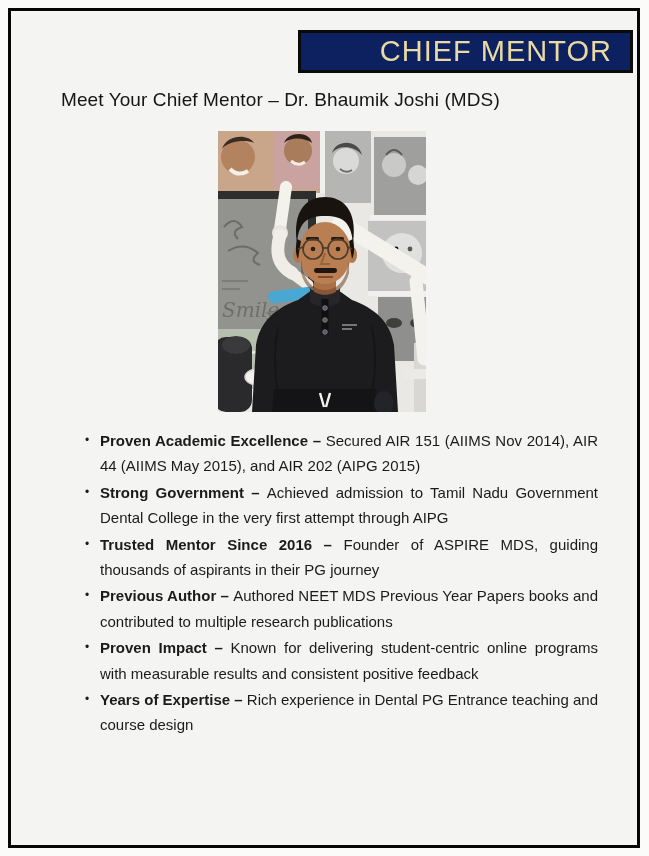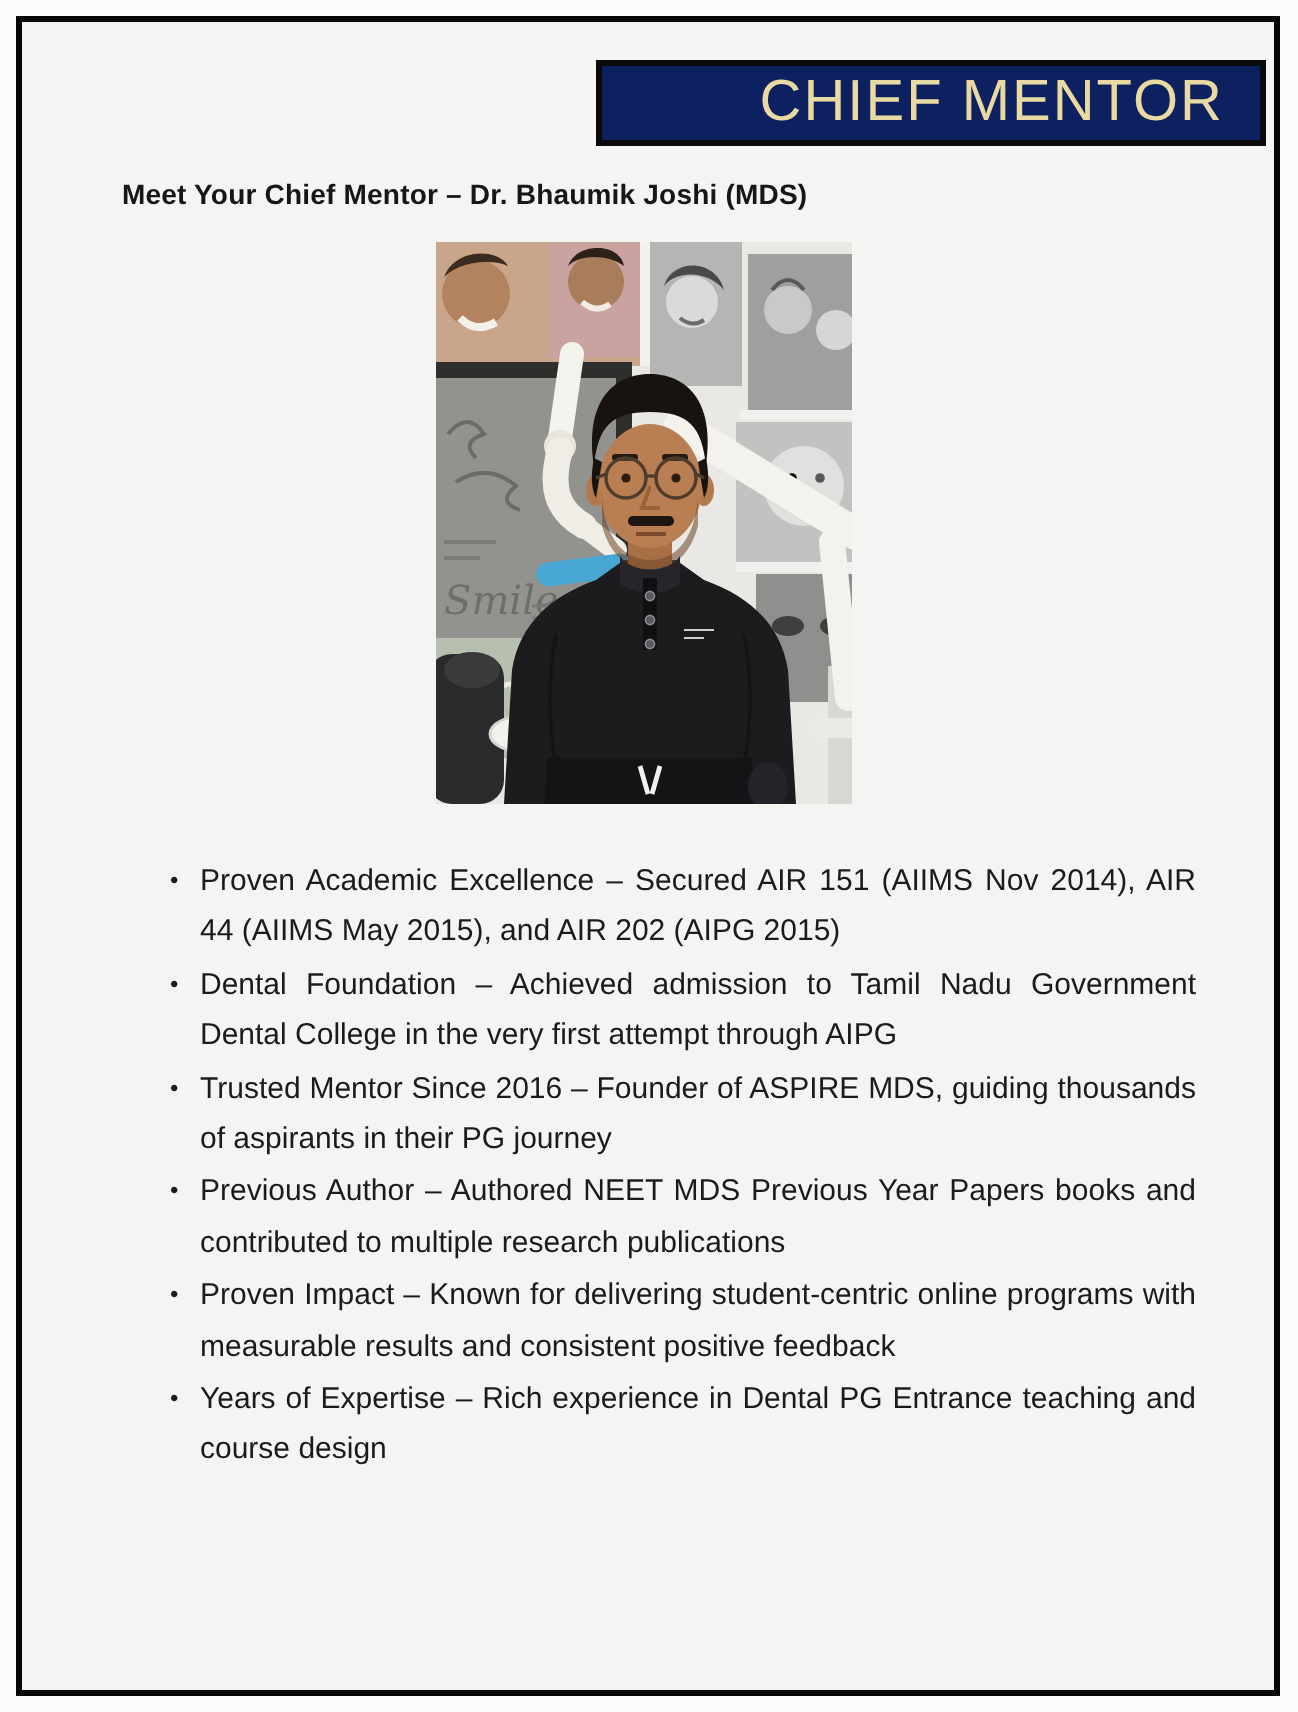--- a/index.html
+++ b/index.html
@@ -25,26 +25,26 @@
   }
   .banner span{
     color:#e9d9a3;
     font-size:29px;
     font-weight:400;
     letter-spacing:1px;
     line-height:1;
   }
   .heading{
     position:absolute;left:50px;top:78px;margin:0;
-    font-size:14px;font-weight:700;color:#161616;
+    font-size:19px;font-weight:400;color:#161616;
     letter-spacing:0.1px;
     text-align:center;
   }
   .photo-wrap{
-    position:absolute;left:207px;top:110px;
+    position:absolute;left:207px;top:120px;
     width:208px;height:281px;overflow:hidden;
   }
   .photo-wrap svg{display:block;}
   .bullets{
     position:absolute;left:89px;top:417px;
     width:498px;
     margin:0;padding:0;
     list-style:none;
     font-size:15px;line-height:25.4px;color:#1b1b1b;
   }
@@ -53,21 +53,21 @@
     padding-left:0;
     margin:0 0 1px 0;
     text-align:justify;
     text-justify:inter-word;
   }
   .bullets li::before{
     content:"\2022";
     position:absolute;left:-15px;top:0;
     font-size:12px;color:#1b1b1b;
   }
-  .bullets .lead{font-weight:400;}
+  .bullets .lead{font-weight:700;}
 </style>
 </head>
 <body>
 
 <div class="page">
 
   <div class="banner" style="background: rgb(13, 33, 96);">
     <span style="color: rgb(233, 217, 163);">CHIEF MENTOR</span>
   </div>
 
@@ -200,20 +200,20 @@
         <circle cx="107" cy="189" r="2.3" fill="#5a5a60" stroke="#8a8a90" stroke-width="0.8"></circle>
         <circle cx="107" cy="201" r="2.3" fill="#5a5a60" stroke="#8a8a90" stroke-width="0.8"></circle>
 
         <path d="M124,194 L139,194 M124,198 L134,198" stroke="#cfcfd2" stroke-width="1.1"></path>
       </g>
     </svg>
   </div>
 
   <ul class="bullets">
     <li><span class="lead">Proven Academic Excellence – </span><span>Secured AIR 151 (AIIMS Nov 2014), AIR 44 (AIIMS May 2015), and AIR 202 (AIPG 2015)</span></li>
-    <li><span class="lead">Dental Foundation – </span><span>Achieved admission to Tamil Nadu Government Dental College in the very first attempt through AIPG</span></li>
+    <li><span class="lead">Strong Government – </span><span>Achieved admission to Tamil Nadu Government Dental College in the very first attempt through AIPG</span></li>
     <li><span class="lead">Trusted Mentor Since 2016 – </span><span>Founder of ASPIRE MDS, guiding thousands of aspirants in their PG journey</span></li>
     <li><span class="lead">Previous Author – </span><span>Authored NEET MDS Previous Year Papers books and contributed to multiple research publications</span></li>
     <li><span class="lead">Proven Impact – </span><span>Known for delivering student-centric online programs with measurable results and consistent positive feedback</span></li>
     <li><span class="lead">Years of Expertise – </span><span>Rich experience in Dental PG Entrance teaching and course design</span></li>
   </ul>
 
 </div>
 
 </body></html>

